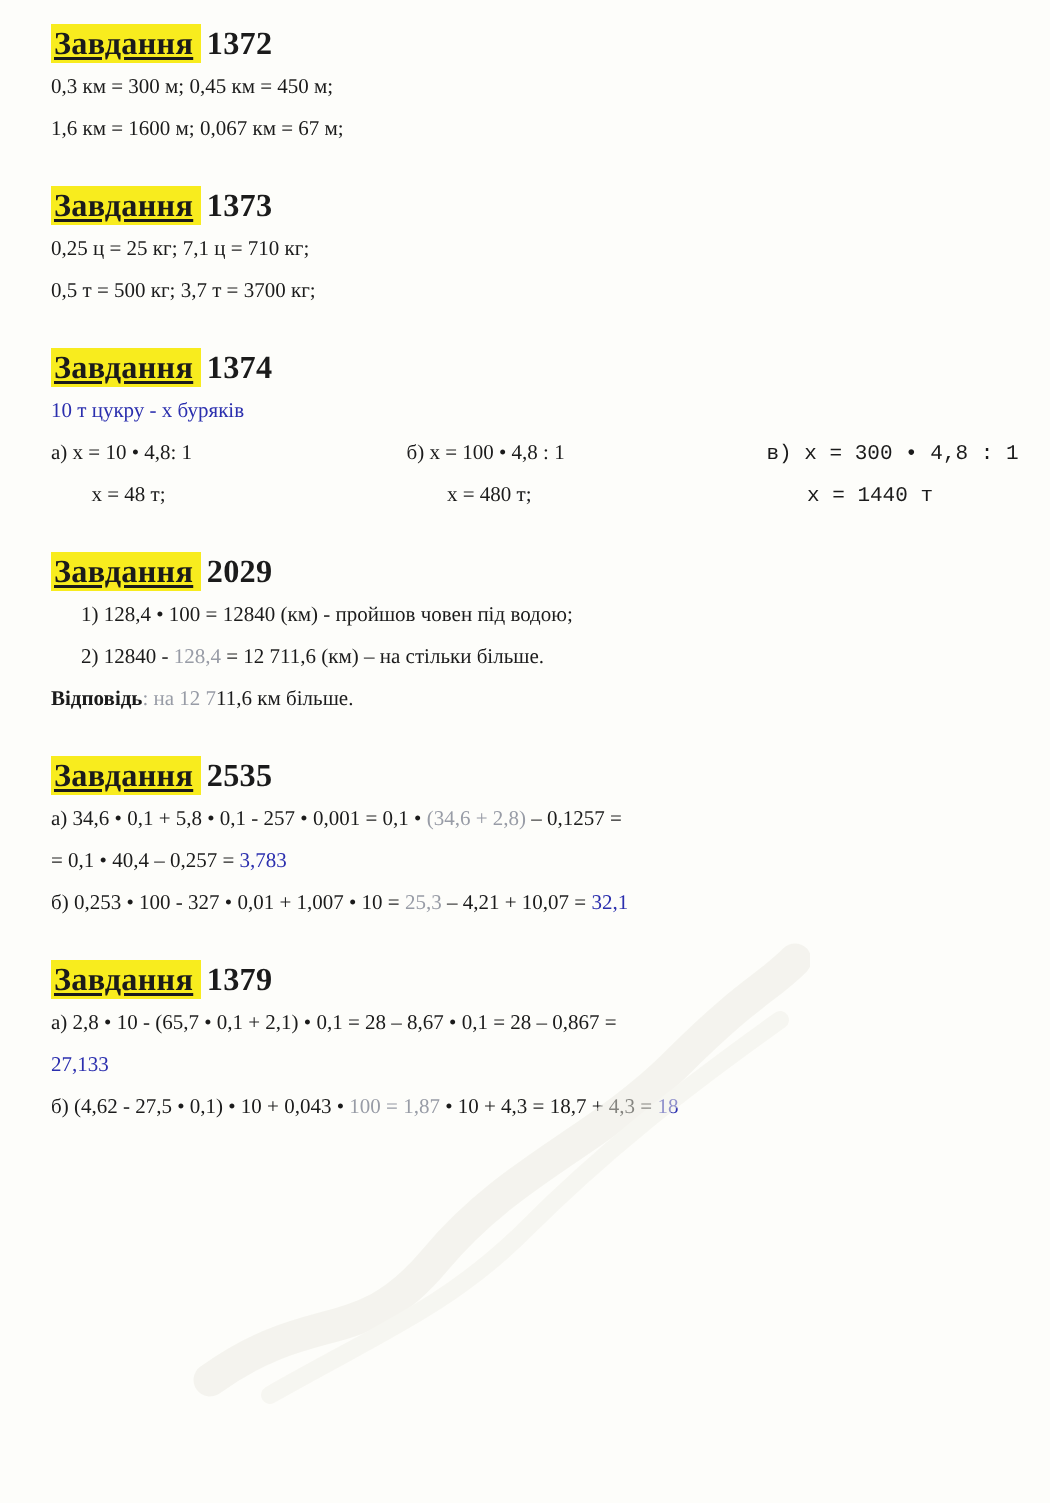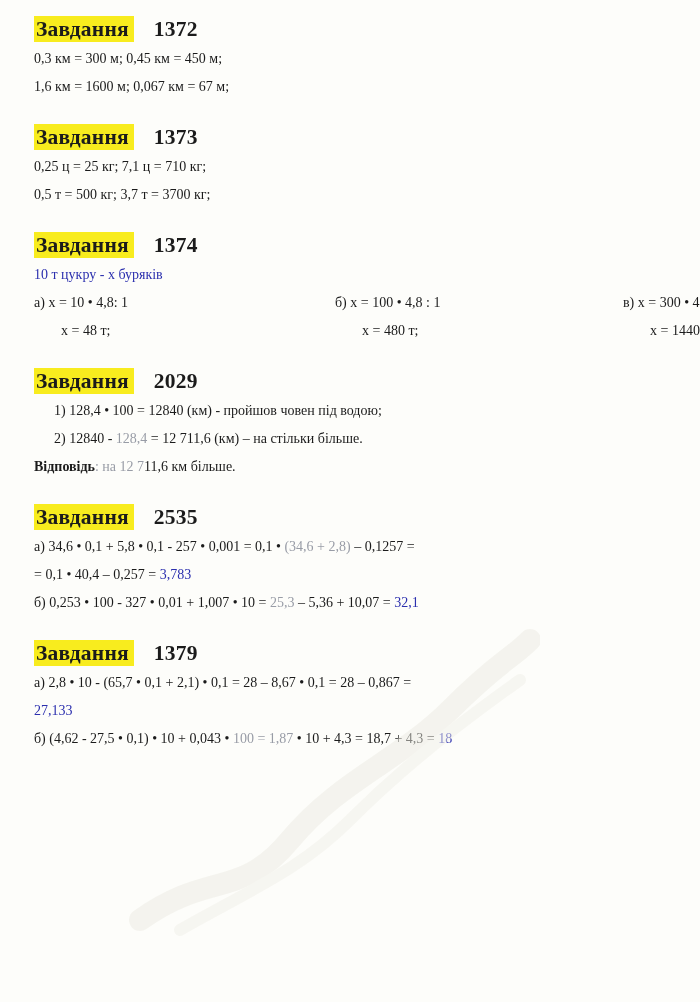--- a/index.html
+++ b/index.html
@@ -16,34 +16,34 @@
     background:var(--paper);
     font-family:"Liberation Serif","DejaVu Serif",serif;
     color:var(--ink);
     padding:16px 0 0 34px;
   }
   .section{margin-bottom:23px;}
   .task-heading{
     font-size:21.5px;font-weight:bold;line-height:27px;margin-bottom:2px;
     letter-spacing:.2px;
   }
-  .hl{background:var(--hl);padding:1px 5px 1px 2px;margin-right:20px;}
+  .hl{background:var(--hl);padding:1px 5px 1px 2px;margin-right:4px;text-decoration:underline;}
   .line{
     font-size:14px;line-height:28px;white-space:nowrap;
   }
   .line.indent{padding-left:20px;}
   .seg-black{color:var(--ink);}
   .seg-blue{color:var(--blue);}
   .seg-faded{color:var(--faded);}
   .seg-bold{color:var(--ink);font-weight:bold;}
-  .cols{display:flex;align-items:center;gap:48px;}
+  .cols{display:flex;align-items:center;}
   .col{flex:0 0 auto;}
   .col:nth-child(1){width:237px;}
-  .col:nth-child(2){width:240px;margin-left:16px;}
-  .col:nth-child(3){flex:1 1 auto;}
+  .col:nth-child(2){width:240px;}
+  .col:nth-child(3){flex:1 1 auto;font-family:Liberation Mono, monospace;}
   .col .line.indent{padding-left:27px;}
   .watermark{
     position:absolute;left:120px;top:620px;width:420px;height:320px;
     pointer-events:none;opacity:.5;
   }
 </style>
 </head>
 <body>
 
 <div id="content">
@@ -78,21 +78,21 @@
     <section class="section">
       <h2 class="task-heading"><span class="hl">Завдання</span><span>2029</span></h2>
       <div class="line indent"><span class="seg-black">1) 128,4 • 100 = 12840 (км) - пройшов човен під водою;</span></div>
       <div class="line indent"><span class="seg-black">2) 12840 - </span><span class="seg-faded">128,4</span><span class="seg-black"> = 12 711,6 (км) – на стільки більше.</span></div>
       <div class="line"><span class="seg-bold">Відповідь</span><span class="seg-faded">: на 12 7</span><span class="seg-black">11,6 км більше.</span></div>
     </section>
     <section class="section">
       <h2 class="task-heading"><span class="hl">Завдання</span><span>2535</span></h2>
       <div class="line"><span class="seg-black">а) 34,6 • 0,1 + 5,8 • 0,1 - 257 • 0,001 = 0,1 • </span><span class="seg-faded">(34,6 + 2,8)</span><span class="seg-black"> – 0,1257 =</span></div>
       <div class="line"><span class="seg-black">= 0,1 • 40,4 – 0,257 = </span><span class="seg-blue">3,783</span></div>
-      <div class="line"><span class="seg-black">б) 0,253 • 100 - 327 • 0,01 + 1,007 • 10 = </span><span class="seg-faded">25,3</span><span class="seg-black"> – 5,36 + 10,07 = </span><span class="seg-blue">32,1</span></div>
+      <div class="line"><span class="seg-black">б) 0,253 • 100 - 327 • 0,01 + 1,007 • 10 = </span><span class="seg-faded">25,3</span><span class="seg-black"> – 4,21 + 10,07 = </span><span class="seg-blue">32,1</span></div>
     </section>
     <section class="section">
       <h2 class="task-heading"><span class="hl">Завдання</span><span>1379</span></h2>
       <div class="line"><span class="seg-black">а) 2,8 • 10 - (65,7 • 0,1 + 2,1) • 0,1 = 28 – 8,67 • 0,1 = 28 – 0,867 =</span></div>
       <div class="line"><span class="seg-blue">27,133</span></div>
       <div class="line"><span class="seg-black">б) (4,62 - 27,5 • 0,1) • 10 + 0,043 • </span><span class="seg-faded">100 = 1,87</span><span class="seg-black"> • 10 + 4,3 = 18,7 + 4,3 = </span><span class="seg-blue">18</span></div>
     </section>
   </div>
 
 <svg class="watermark" viewBox="0 0 420 320" aria-hidden="true">

